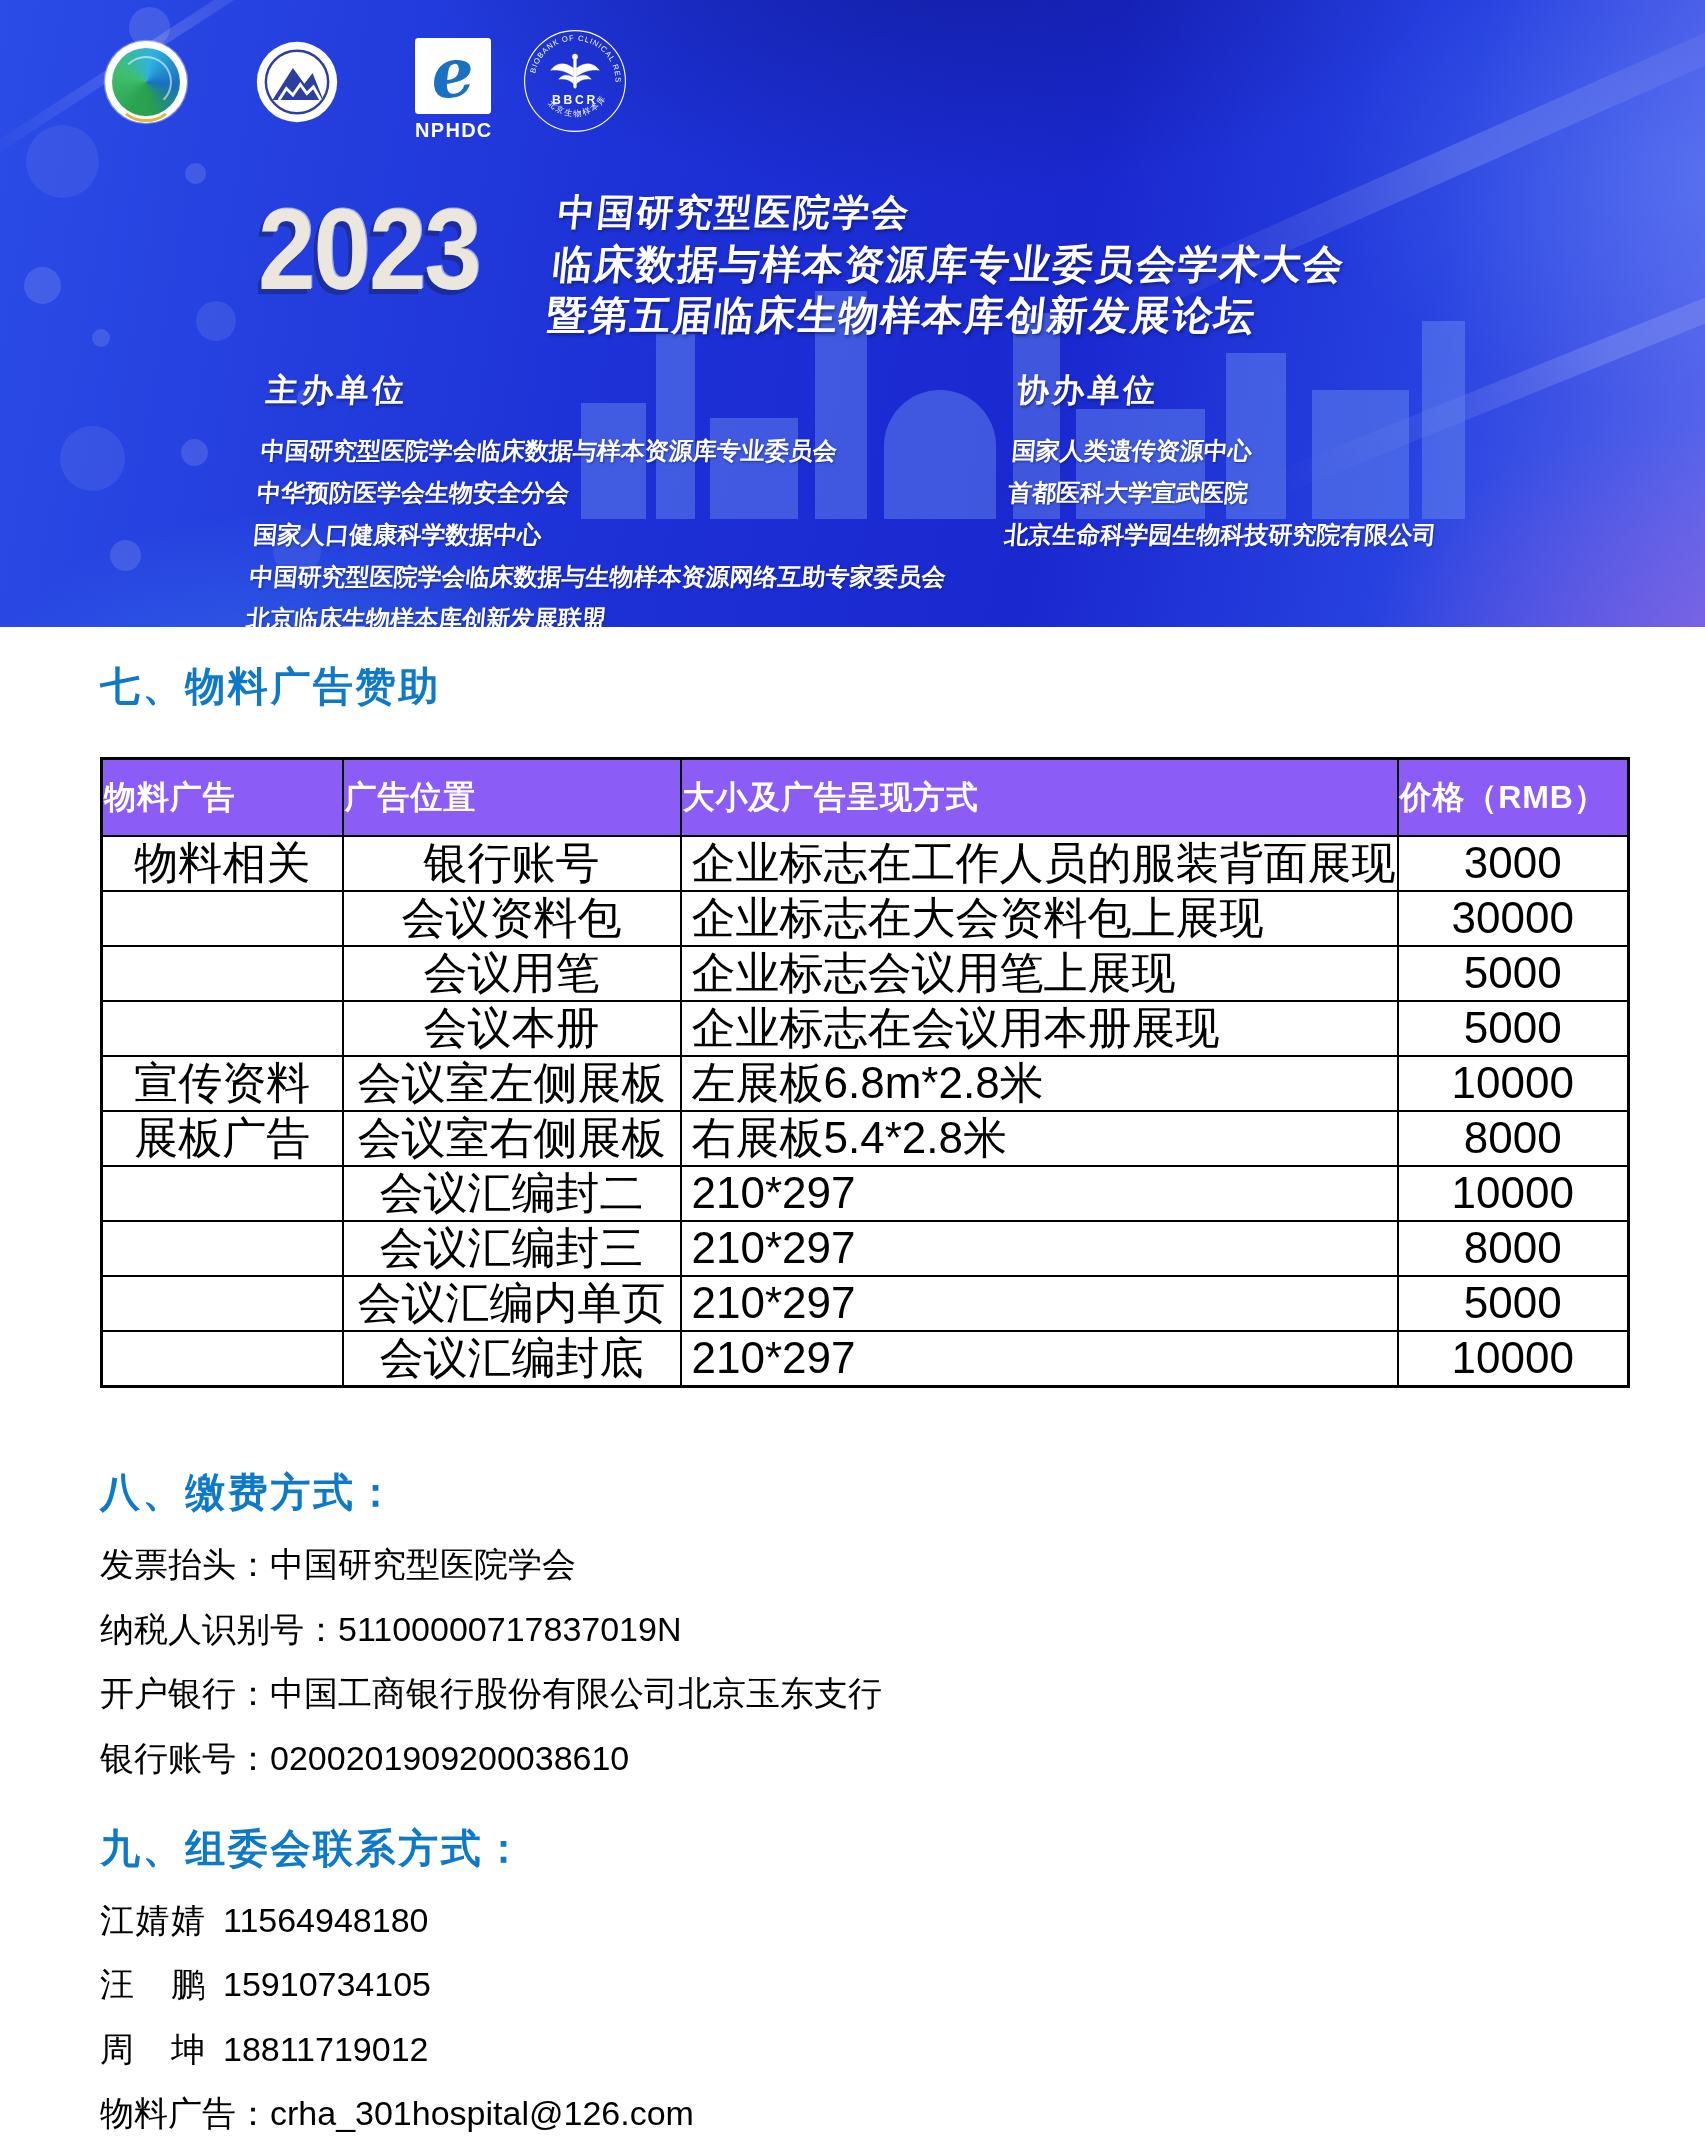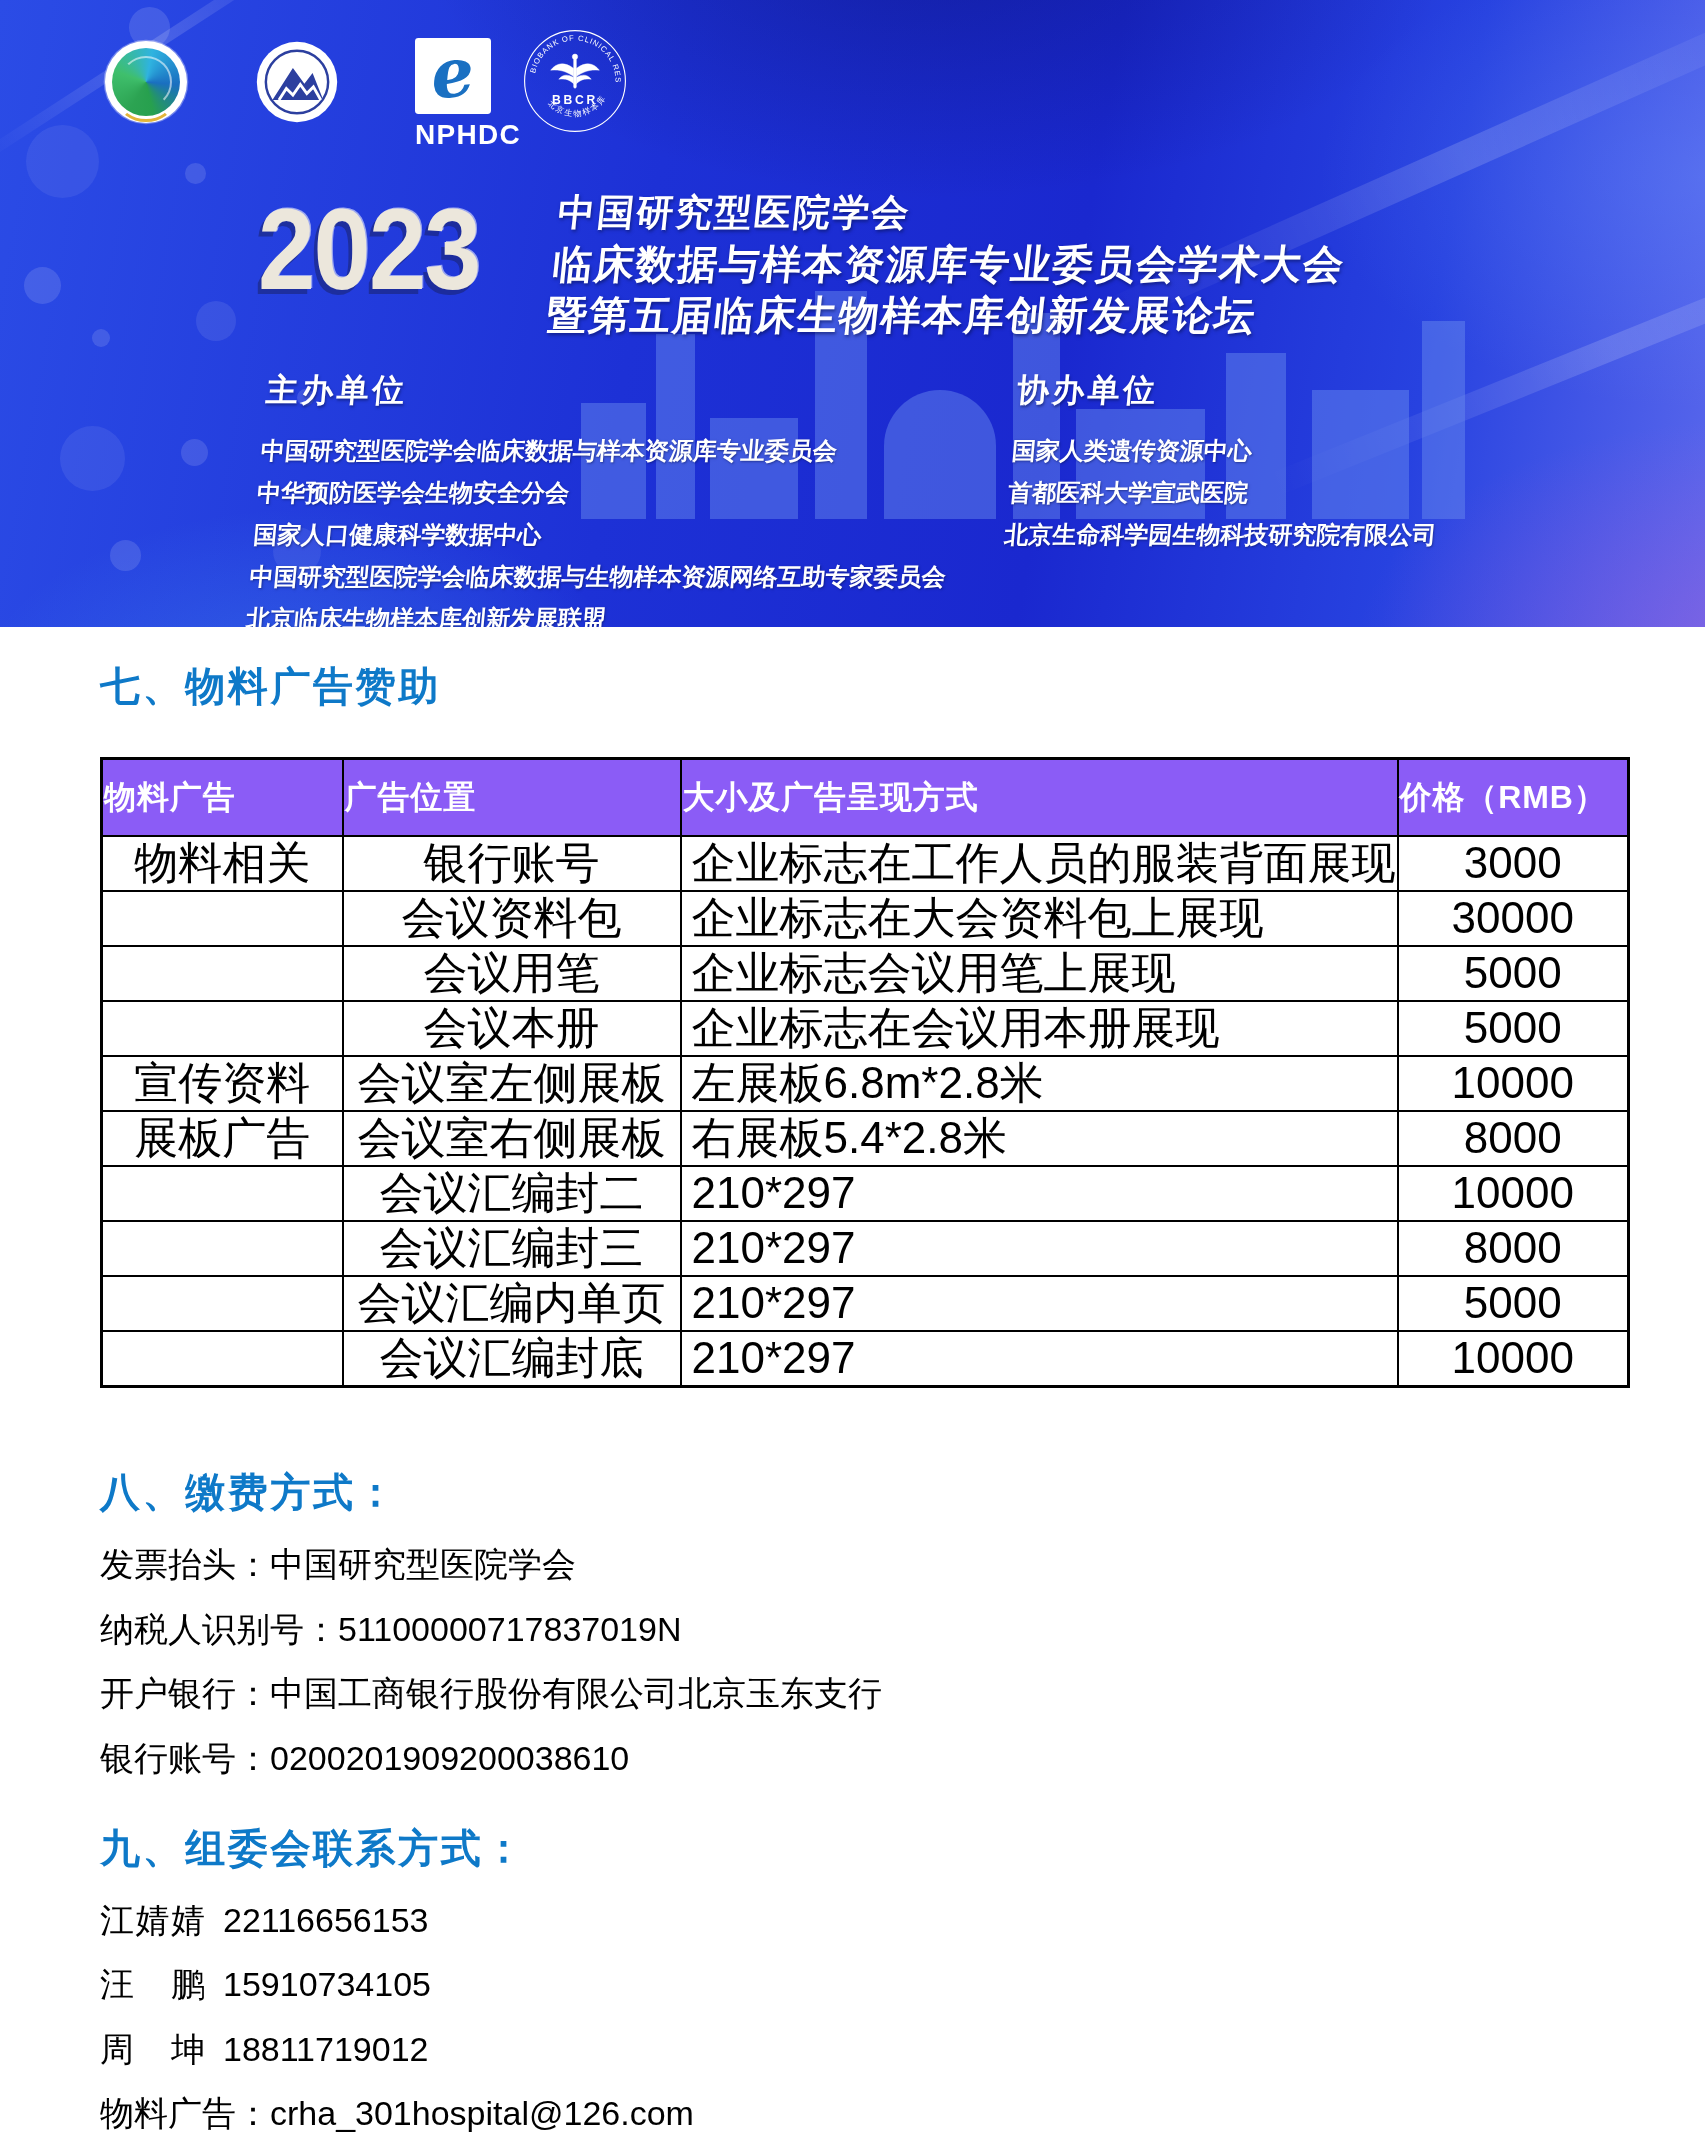--- a/index.html
+++ b/index.html
@@ -25,21 +25,21 @@
   
   .logo{position:absolute;}
   .crha{left:105px;top:41px;width:82px;height:82px;border-radius:50%;background:#fff;box-shadow:0 0 0 1.3px rgba(255,255,255,.35);}
   .crha .globe{position:absolute;inset:6.9px;border-radius:50%;
     background:conic-gradient(from 210deg,#2ca352,#3fbf6c 22%,#2fb3e0 45%,#1a6fc0 68%,#27a04e 88%,#2ca352);}
   .crha .globe:after{content:"";position:absolute;inset:7.7px;border-radius:50%;border:2.6px solid rgba(255,255,255,.55);border-left-color:transparent;border-bottom-color:transparent;}
   .crha .laurel{position:absolute;left:16%;right:16%;bottom:0.9px;height:44%;border:3.9px solid transparent;border-bottom-color:#e3b53a;border-radius:50%;}
   .cpma{left:256px;top:41px;width:82px;height:82px;}
   .nphdc-box{left:415px;top:38px;width:76px;height:76px;background:#fff;border-radius:3.4px;display:flex;align-items:center;justify-content:center;}
   .nphdc-e{font-family:"DejaVu Serif","Liberation Serif",serif;font-style:italic;font-weight:700;font-size:68px;line-height:1;color:#1a70c2;transform:rotate(-6deg) translateY(-3.4px);}
-  .nphdc-label{position:absolute;left:415px;top:119px;width:76px;text-align:center;color:#fff;font-weight:700;font-size:28px;letter-spacing:1.3px;}
+  .nphdc-label{position:absolute;left:415px;top:119px;width:76px;text-align:center;color:#fff;font-weight:700;font-size:20px;letter-spacing:1.3px;}
   .bbcr{left:521px;top:27px;width:108px;height:108px;}
   
   .year{
     position:absolute;left:258px;top:193px;
     font-size:108px;font-weight:800;line-height:1;letter-spacing:-1.7px;color:#ece7dc;
     transform:scale(.95,1.06);transform-origin:left top;
     text-shadow:-3.9px 4.7px 0 rgba(23,32,96,.5),1.3px -1.3px 0 rgba(255,255,255,.55);
   }
   .titles{position:absolute;left:560px;top:194px;color:#fff;font-weight:800;transform:skewX(-6deg);transform-origin:left top;}
   .titles .t1{font-size:37px;line-height:1;letter-spacing:2.2px;margin-bottom:13px;text-shadow:1.3px 2.2px 3.4px rgba(5,15,70,.55);}
@@ -261,21 +261,21 @@
   <div class="sec-h pay">八、缴费方式：</div>
   <div class="lines">
     <div class="line"><span>发票抬头：</span><span>中国研究型医院学会</span></div>
     <div class="line"><span>纳税人识别号：</span><span>51100000717837019N</span></div>
     <div class="line"><span>开户银行：</span><span>中国工商银行股份有限公司北京玉东支行</span></div>
     <div class="line"><span>银行账号：</span><span>0200201909200038610</span></div>
   </div>
 
   <div class="sec-h contact">九、组委会联系方式：</div>
   <div class="lines">
-    <div class="line"><span class="pname">江婧婧</span><span>22116656153</span></div>
+    <div class="line"><span class="pname">江婧婧</span><span>11564948180</span></div>
     <div class="line"><span class="pname">汪鹏</span><span>15910734105</span></div>
     <div class="line"><span class="pname">周坤</span><span>18811719012</span></div>
     <div class="line"><span>物料广告：</span><span>crha_301hospital@126.com</span></div>
     <div class="line"><span>联系电话：</span><span>010-66937547</span></div>
 
   </div>
 
 </div>
 
 

